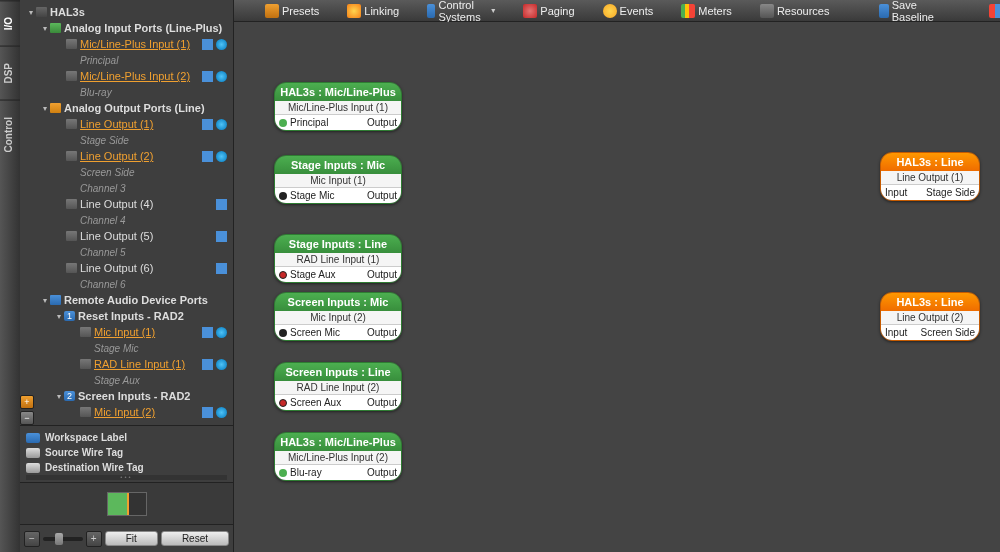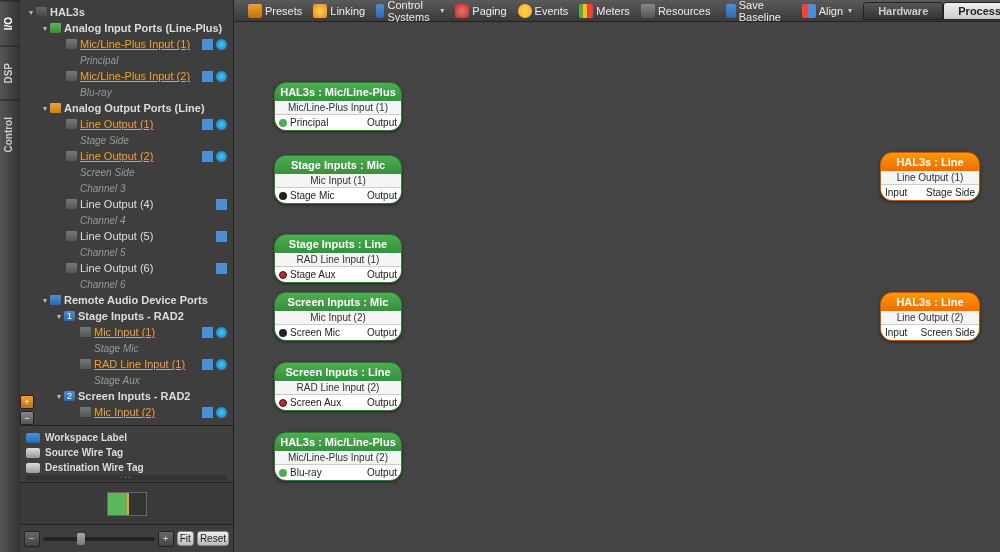--- a/index.html
+++ b/index.html
@@ -1,17 +1,17 @@
 <!DOCTYPE html>
 <html><head>
 <meta charset="utf-8">
 <style>
 * { box-sizing: border-box; margin: 0; padding: 0; font-family: "Segoe UI", Arial, sans-serif; }
 body { width: 1000px; height: 552px; background: #444; color: #ccc; font-size: 11px; overflow: hidden; position: relative; }
-.toolbar { position: absolute; top: 0; left: 234px; right: 0; height: 22px; background: linear-gradient(#5a5a5a,#3a3a3a); display: flex; align-items: center; padding: 0 4px; gap: 1px; border-bottom: 1px solid #222; }
+.toolbar { position: absolute; top: 0; left: 234px; right: 0; height: 22px; background: linear-gradient(#5a5a5a,#3a3a3a); display: flex; align-items: center; padding: 0 4px; gap: 18px; border-bottom: 1px solid #222; }
 .tb-btn { display: flex; align-items: center; gap: 3px; padding: 1px 5px; color: #eee; font-size: 11px; cursor: pointer; border-radius: 2px; }
 .tb-sep { width: 1px; height: 14px; background: #666; margin: 0 2px; }
 .tb-icon { width: 14px; height: 14px; display: inline-block; border-radius: 2px; }
 .tb-drop::after { content: "▾"; font-size: 8px; margin-left: 2px; color: #ccc; }
 .tabs-right { margin-left: auto; display: flex; gap: 0; }
 .tab { padding: 2px 14px; background: linear-gradient(#555,#333); color: #ccc; border: 1px solid #222; border-radius: 3px 3px 0 0; font-weight: bold; font-size: 11px; cursor: pointer; }
 .tab.active { background: linear-gradient(#eee,#ccc); color: #222; }
 .side-tabs { position: absolute; left: 0; top: 0; width: 20px; height: 100%; background: linear-gradient(90deg,#555,#333); display: flex; flex-direction: column; }
 .side-tab { writing-mode: vertical-rl; transform: rotate(180deg); padding: 16px 3px; text-align: center; font-weight: bold; color: #ccc; cursor: pointer; border-bottom: 1px solid #222; font-size: 10px; }
 .side-tab.active { background: linear-gradient(90deg,#333,#555); color: #fff; }
@@ -31,21 +31,21 @@
 .mini-icon { width: 11px; height: 11px; display: inline-block; }
 .legend-panel { position: absolute; left: 20px; top: 425px; width: 214px; background: #3e3e3e; border-top: 1px solid #222; border-right: 1px solid #222; padding: 4px 6px; }
 .legend-row { display: flex; align-items: center; gap: 5px; height: 15px; color: #ddd; font-weight: bold; font-size: 10px; }
 .legend-icon { width: 14px; height: 10px; border-radius: 2px; }
 .mini-map { position: absolute; left: 20px; top: 482px; width: 214px; height: 42px; background: #3a3a3a; border-right: 1px solid #222; border-top: 1px solid #222; display:flex; align-items:center; justify-content:center;}
 .mini-map-content { width: 40px; height: 24px; background: linear-gradient(90deg,#5cb85c 0 50%, #f0a030 50% 55%, #333 55%); border:1px solid #666; }
 .bottom-ctrl { position: absolute; left: 20px; bottom: 0; width: 214px; height: 28px; background: #3e3e3e; border-right: 1px solid #222; border-top: 1px solid #222; display: flex; align-items: center; gap: 3px; padding: 0 4px; }
 .small-btn { width: 16px; height: 16px; background: linear-gradient(#666,#444); border: 1px solid #222; border-radius: 2px; color: #ccc; font-size: 10px; display:flex;align-items:center;justify-content:center; cursor:pointer;}
 .slider { flex: 1; height: 4px; background: #222; border-radius: 2px; position: relative; }
 .slider-thumb { position: absolute; left: 30%; top: -4px; width: 8px; height: 12px; background: linear-gradient(#aaa,#777); border-radius: 2px; }
-.btn-sm { padding: 1px 2px; background: linear-gradient(#eee,#bbb); color: #222; border: 1px solid #888; border-radius: 3px; font-size: 10px; cursor: pointer; }
+.btn-sm { padding: 1px 20px; background: linear-gradient(#eee,#bbb); color: #222; border: 1px solid #888; border-radius: 3px; font-size: 10px; cursor: pointer; }
 .canvas { position: absolute; left: 234px; top: 22px; right: 0; bottom: 0; background: #444; }
 .block { position: absolute; width: 128px; border-radius: 12px; overflow: hidden; box-shadow: 0 1px 3px rgba(0,0,0,.5); font-size: 10px; }
 .block.green .hdr { background: linear-gradient(#4caf50,#388e3c); }
 .block.green { border: 1px solid #2e7d32; }
 .block.orange .hdr { background: linear-gradient(#ff9800,#ef6c00); }
 .block.orange { border: 1px solid #c65b00; }
 .hdr { color: #fff; font-weight: bold; text-align: center; padding: 3px 2px; font-size: 11px; }
 .sub { background: #f5f5f5; color: #333; text-align: center; padding: 1px 2px; border-bottom: 1px solid #ccc; }
 .ports { background: #fff; display: flex; justify-content: space-between; align-items: center; padding: 2px 4px; color: #222; }
 .port-dot { width: 8px; height: 8px; border-radius: 50%; display:inline-block; margin-right:3px; vertical-align:middle;}
@@ -212,21 +212,21 @@
     </div>
 
   <div class="tree-row" style="padding-left:18px">
       <span class="expander">▾</span>
       <span class="sq blue-sq"></span>
       <b>Remote Audio Device Ports</b>
     </div>
   <div class="tree-row" style="padding-left:32px">
       <span class="expander">▾</span>
       <span class="num-badge">1</span>
-      <b>Stage Inputs - RAD2</b>
+      <b>Reset Inputs - RAD2</b>
     </div>
   <div class="tree-row" style="padding-left:58px">
       <span class="sq gray-sq"></span>
       <span class="link-txt">Mic Input (1)</span>
       <span class="tr-icons">
         <span class="mini-icon" style="background:#4a90d9"></span>
         <span class="mini-icon" style="background:radial-gradient(#4fc3f7,#0277bd);border-radius:50%"></span>
       </span>
     </div>
   <div class="tree-row" style="padding-left:72px">

